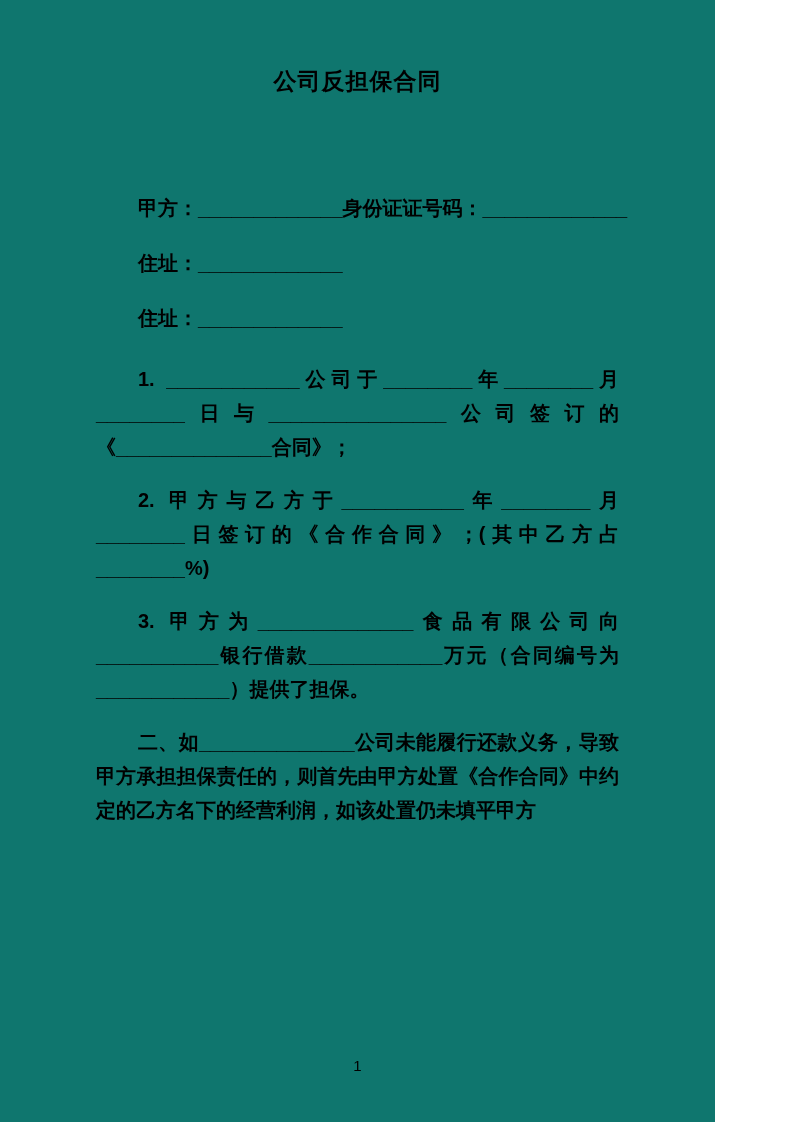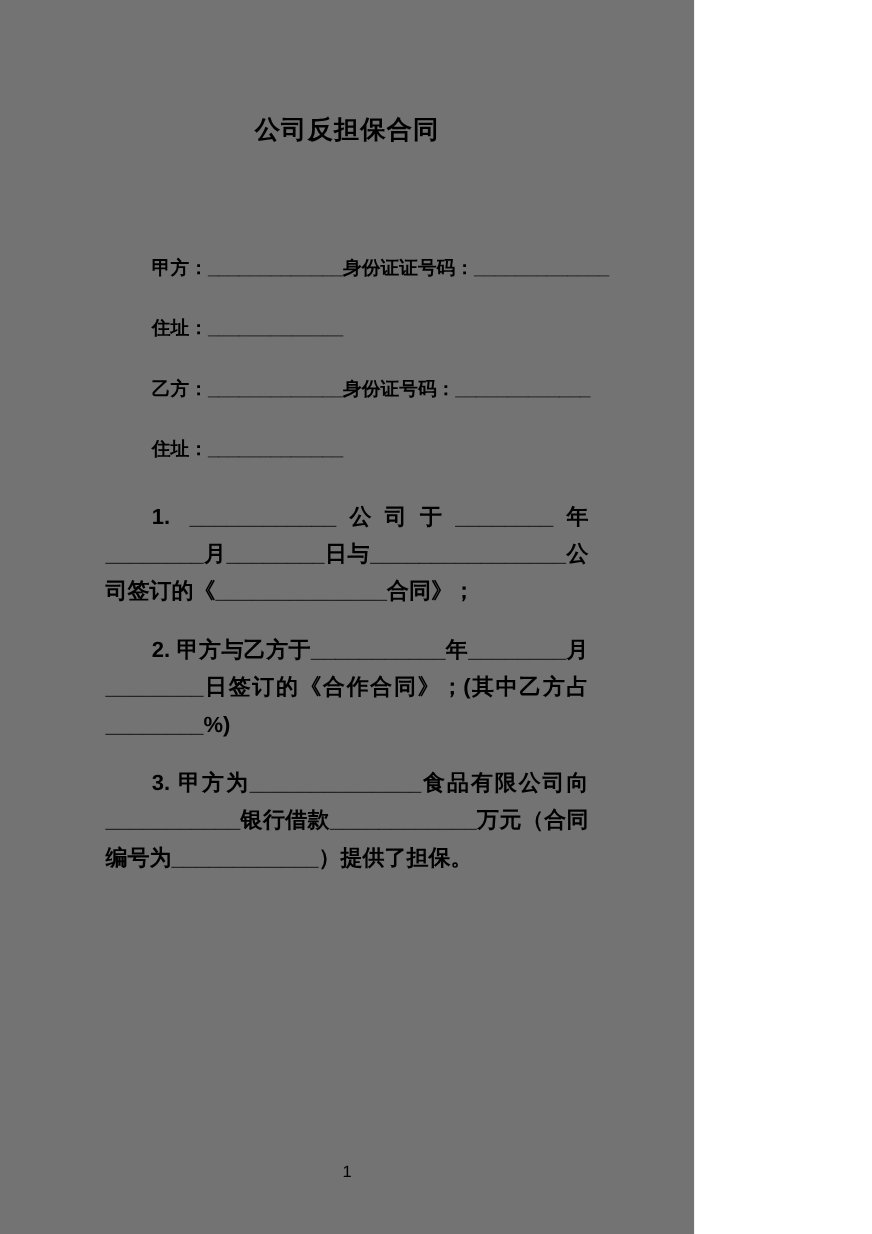--- a/index.html
+++ b/index.html
@@ -5,35 +5,35 @@
   * { box-sizing: border-box; }
   html, body { margin: 0; padding: 0; background: #ffffff; }
   body {
     width: 793px;
     height: 1122px;
     font-family: "Liberation Sans", "DejaVu Sans", sans-serif;
     color: #000000;
   }
   .page {
     position: relative;
-    width: 631px;
+    width: 715px;
     height: 1122px;
-    background: #737373;
-    padding: 102px 96px 0 96px;
+    background: #0f766e;
+    padding: 66px 96px 0 96px;
     overflow: hidden;
   }
   .doc-title {
     margin: 0 0 100px 0;
     text-align: center;
     font-size: 23px;
     font-weight: 700;
     letter-spacing: 1px;
   }
   .field-line {
-    font-size: 17px;
+    font-size: 20px;
     font-weight: 600;
     line-height: 22px;
     margin: 0 0 33px 0;
     padding-left: 42px;
     white-space: nowrap;
   }
   .para {
     font-size: 20px;
     font-weight: 600;
     line-height: 34px;
@@ -55,29 +55,29 @@
 <body>
 
 <div class="page">
 
   <h1 class="doc-title">公司反担保合同</h1>
 
   <div class="field-line">甲方：_____________身份证证号码：_____________</div>
 
   <div class="field-line">住址：_____________</div>
 
-  <div class="field-line">乙方：_____________身份证号码：_____________</div>
 
   <div class="field-line">住址：_____________</div>
 
 
   <p class="para">1. ____________公司于________年________月________日与________________公司签订的《______________合同》；</p>
 
   <p class="para">2. 甲方与乙方于___________年________月________日签订的《合作合同》；(其中乙方占________%)</p>
 
   <p class="para">3. 甲方为______________食品有限公司向___________银行借款____________万元（合同编号为____________）提供了担保。</p>
 
 
 
+  <p class="para">二、如______________公司未能履行还款义务，导致甲方承担担保责任的，则首先由甲方处置《合作合同》中约定的乙方名下的经营利润，如该处置仍未填平甲方</p>
 
   <div class="page-number">1</div>
 
 </div>
 
 </body></html>

